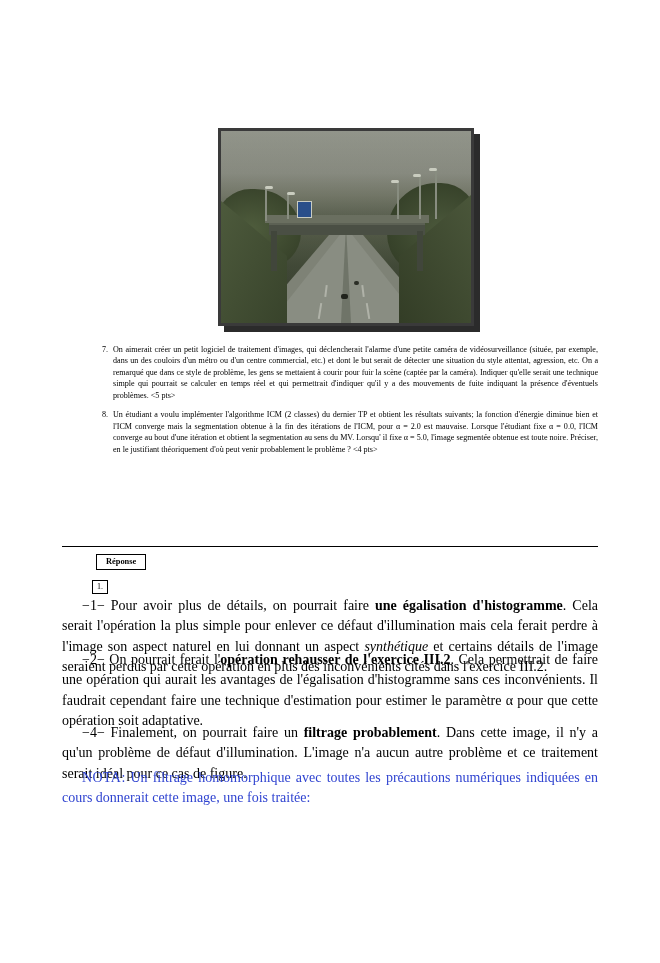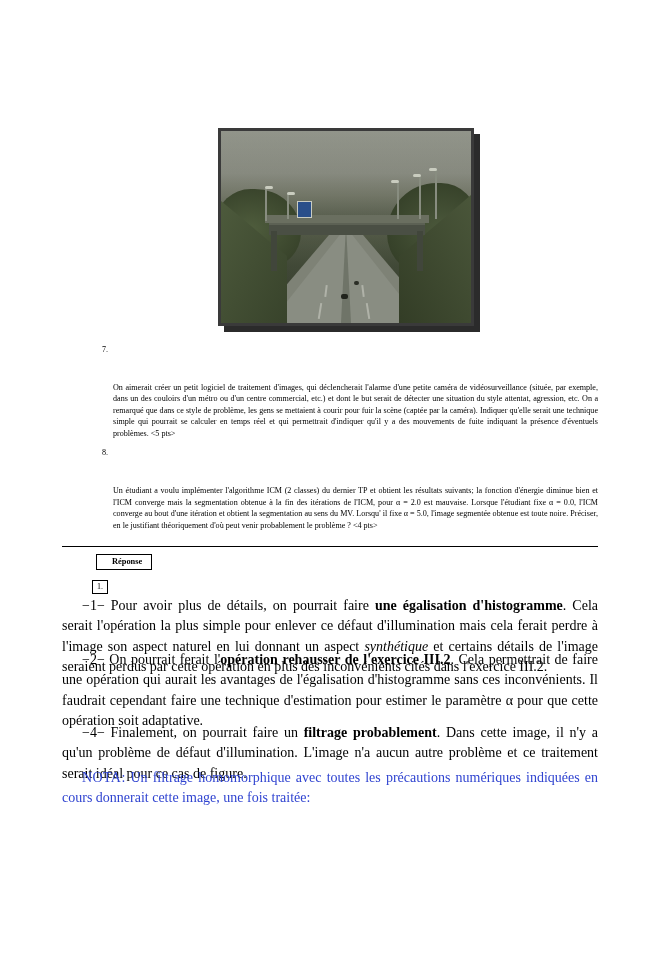--- a/index.html
+++ b/index.html
@@ -209,37 +209,37 @@
     display: flex;
     margin-bottom: 8px;
   }
   .qnum {
     width: 16px;
     flex: 0 0 16px;
     text-align: right;
     padding-right: 5px;
     font-size: 8.1px;
   }
-  .qtext { flex: 1 1 auto; margin-top: 38px; }
+  .qtext { flex: 1 1 auto; }
   .pts { white-space: nowrap; }
 
   .rule {
     position: absolute;
     left: 62px;
     width: 536px;
     border-top: 0.8px solid #000;
   }
   #rule-top { top: 546px; }
 
   .reponse-box {
     position: absolute;
     left: 96px;
     top: 554px;
     border: 0.8px solid #000;
-    padding: 2px 9px 3px 15px;
+    padding: 2px 9px 3px 9px;
     font-size: 8.4px;
     font-weight: bold;
     background: #fff;
   }
 
   .ans-num-box {
     position: absolute;
     left: 92px;
     top: 580px;
     border: 0.8px solid #000;

